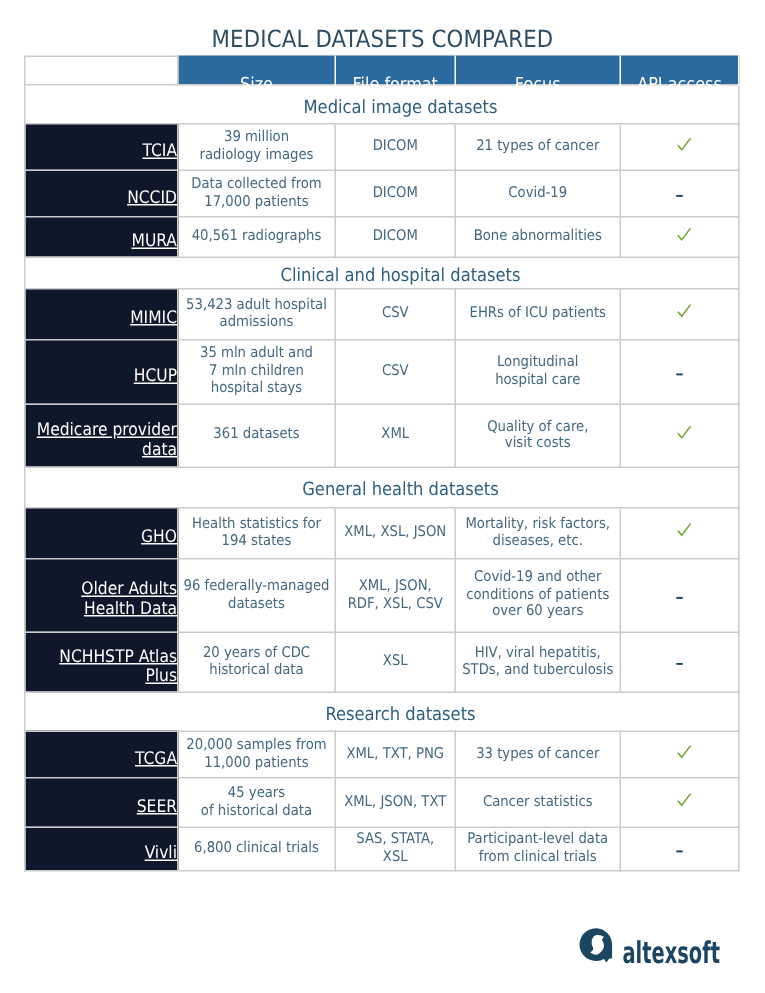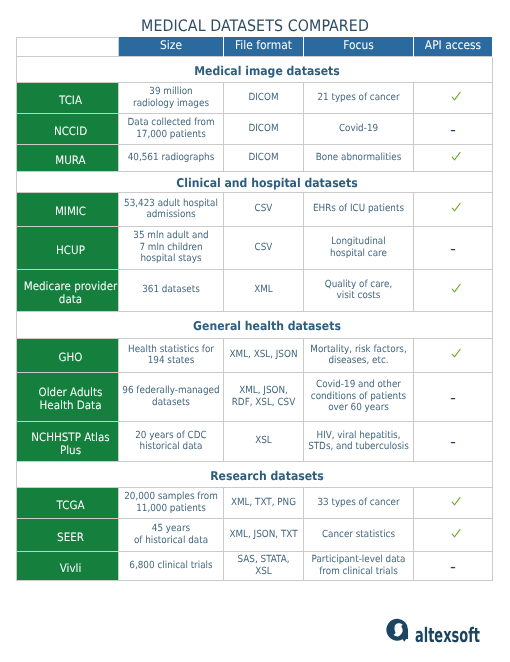--- a/index.html
+++ b/index.html
@@ -25,31 +25,31 @@
   }
 
   #tblwrap { position:absolute; left:16px; top:36.5px; width:476px; }
   table.tbl { border-collapse:collapse; table-layout:fixed; width:476px; }
   table.tbl td { padding:0; vertical-align:middle; }
   table.tbl td.nm { padding-left:6px; padding-top:5px; }
 
   tr.hdr td { height:18px; background:#2A6A9E; color:#ffffff; font-size:11.9px; text-align:center; line-height:1;
               border-left:1px solid #ffffff; border-right:1px solid #ffffff; }
   tr.hdr td.blank { background:#ffffff; border:1px solid #cbcbcb; }
-  tr.hdr td span { position:relative; top:0px; }
+  tr.hdr td span { position:relative; top:11px; }
 
   tr.sect td { text-align:center; color:#2E5E7E; font-size:12.1px;
                border:1px solid #cbcbcb; }
   table.tbl tr.sect td { padding-left:25px; vertical-align:middle; line-height:1; }
-  tr.sect td span { position:relative; top:2px;font-weight:bold; }
-
-  td.nm { background:#15803d; color:#ffffff; font-size:11.5px; text-align:center; padding-left:7px;
+  tr.sect td span { position:relative; top:2px; }
+
+  td.nm { background:#0f172a; color:#ffffff; font-size:11.5px; text-align:right; padding-left:7px;
           border-top:1px solid #cbcbcb; border-bottom:1px solid #cbcbcb;
           border-left:1px solid #cbcbcb; border-right:1px solid #cbcbcb;
-          line-height:12.6px; }
+          line-height:12.6px;text-decoration:underline; }
   td.cell { color:#44687F; font-size:9.8px; text-align:center; line-height:11.4px;
             border:1px solid #cbcbcb; }
   td.api { text-align:center; border:1px solid #cbcbcb; font-size:0; line-height:0; }
   td.api svg { width:16px; height:16px; display:inline-block; vertical-align:middle; overflow:visible; }
 
   .logo { position:absolute; left:386px; top:619px; display:flex; align-items:flex-start; }
   .logo .mark { width:25px; height:25px; display:block; margin-top:-1px; margin-left:-1px; }
   .logo .bubble { fill:#1B4560; }
   .logo .sglyph { fill:#ffffff; }
   .logo .txt { font-size:20px; color:#1B4560; font-weight:bold; line-height:1;

